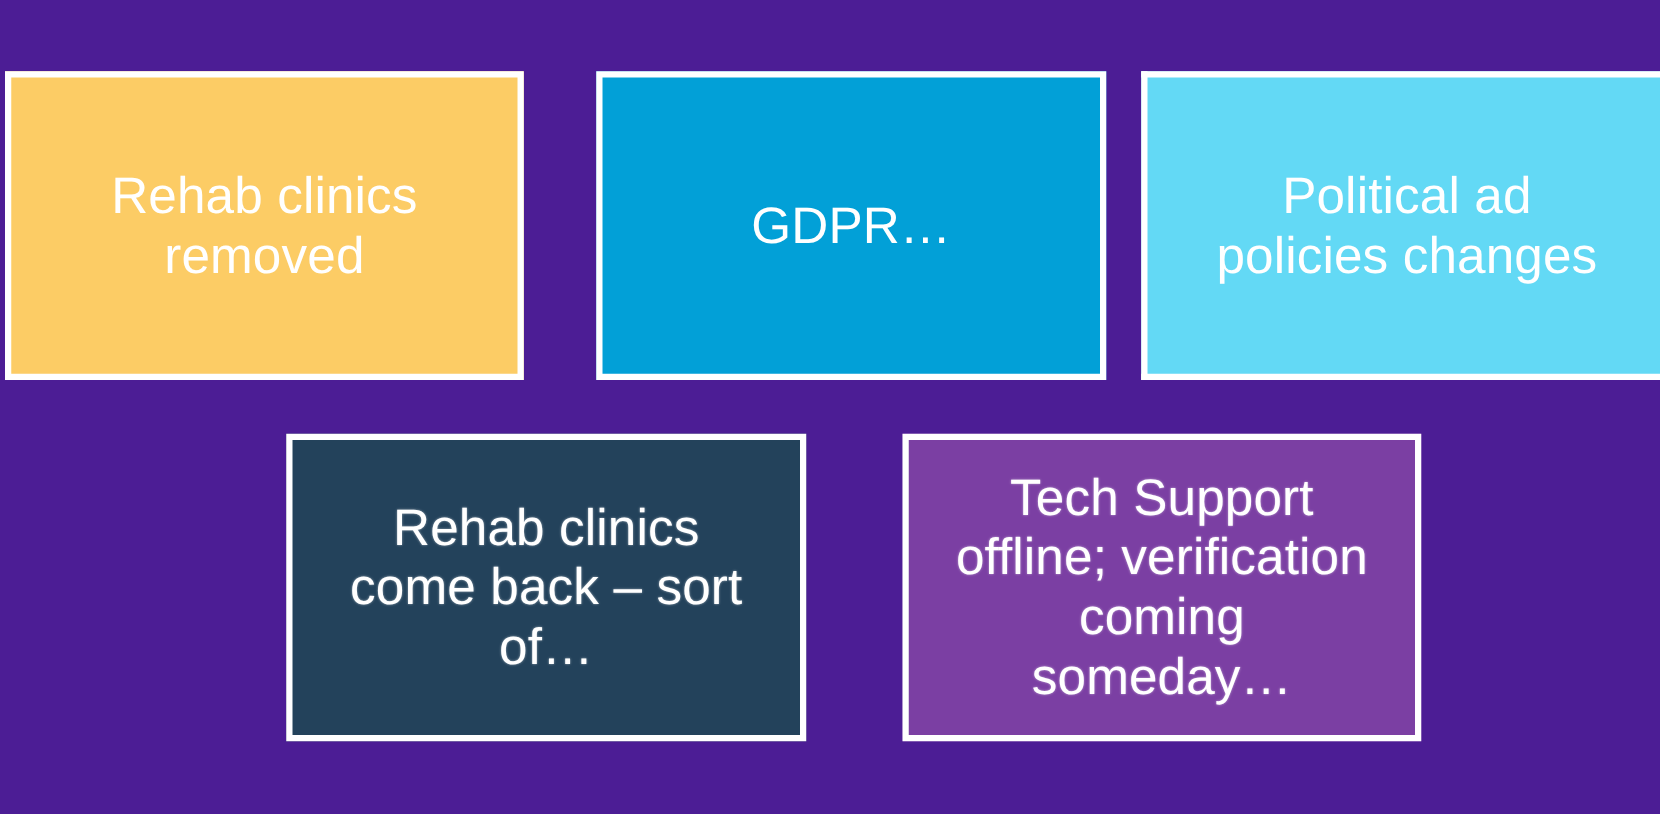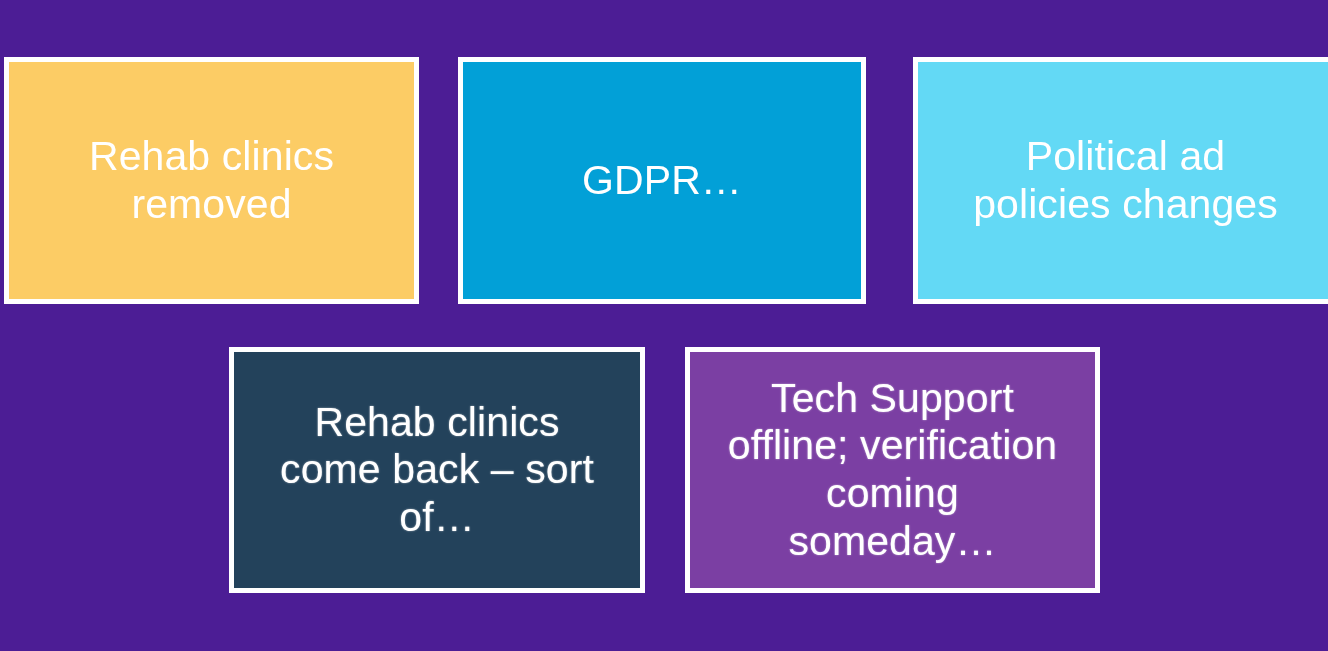--- a/index.html
+++ b/index.html
@@ -36,21 +36,21 @@
     letter-spacing: 0.1px;
   }
   
   #tile-rehab-removed {
     left: 4px;  top: 57px;  width: 415px; height: 247px;
     background: #FCCC65;
   }
   #tile-rehab-removed .label { font-size: 41px; width: 100%; }
 
   #tile-gdpr {
-    left: 458px; top: 57px;  width: 408px; height: 247px;
+    left: 477px; top: 57px;  width: 408px; height: 247px;
     background: #02A0D7;
   }
   #tile-gdpr .label { font-size: 41px; width: 100%; }
 
   #tile-political-ad {
     left: 913px; top: 57px;  width: 420px; height: 247px;
     background: #63D9F5;
     border-right: none;
   }
   #tile-political-ad .label { font-size: 41px; width: 105%; }
@@ -60,21 +60,21 @@
     left: 229px; top: 347px; width: 416px; height: 246px;
     background: #23425B;
   }
   #tile-rehab-back .label {
     font-size: 41px;
     width: 104%;
     text-shadow: 0 0 2px rgba(255,255,255,0.55);
   }
 
   #tile-tech-support {
-    left: 685px; top: 347px; width: 415px; height: 246px;
+    left: 722px; top: 347px; width: 415px; height: 246px;
     background: #7B3FA3;
   }
   #tile-tech-support .label {
     font-size: 41px;
     width: 118%;
     text-shadow: 0 0 2px rgba(255,255,255,0.55);
   }
 </style>
 </head>
 <body>

